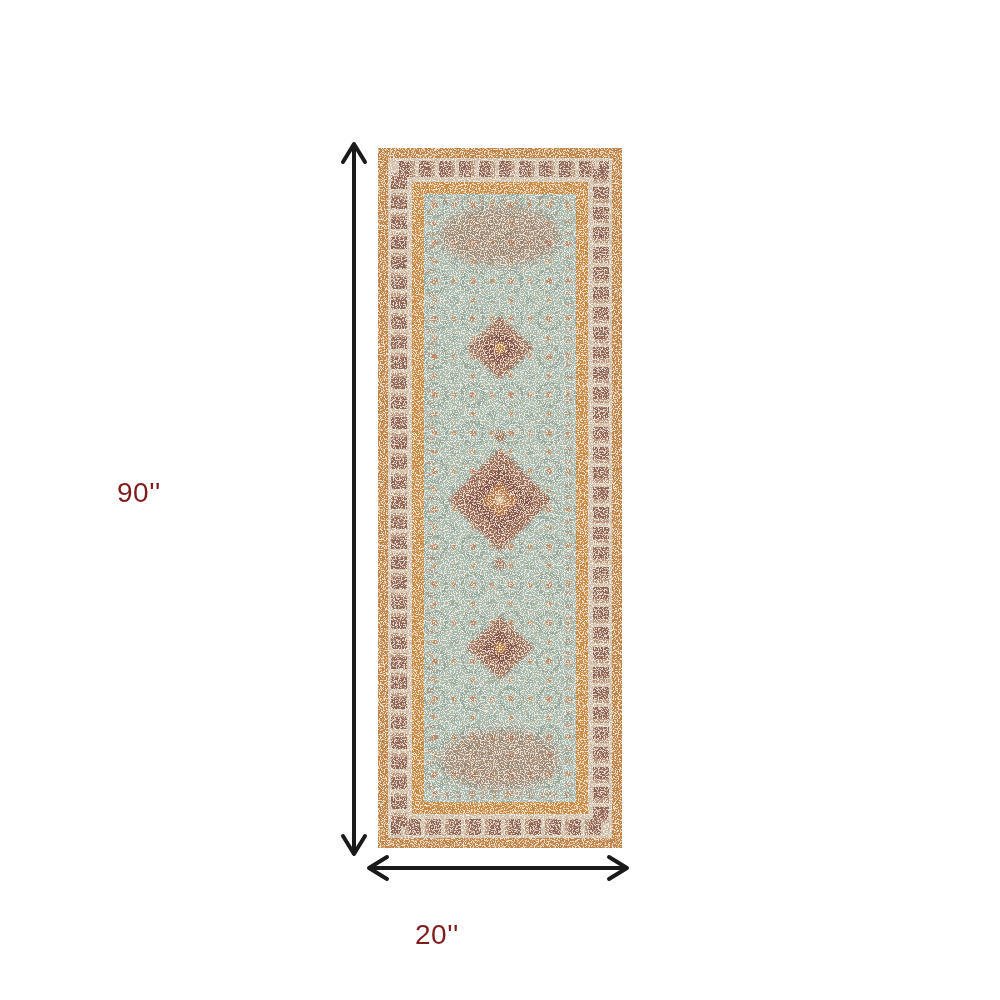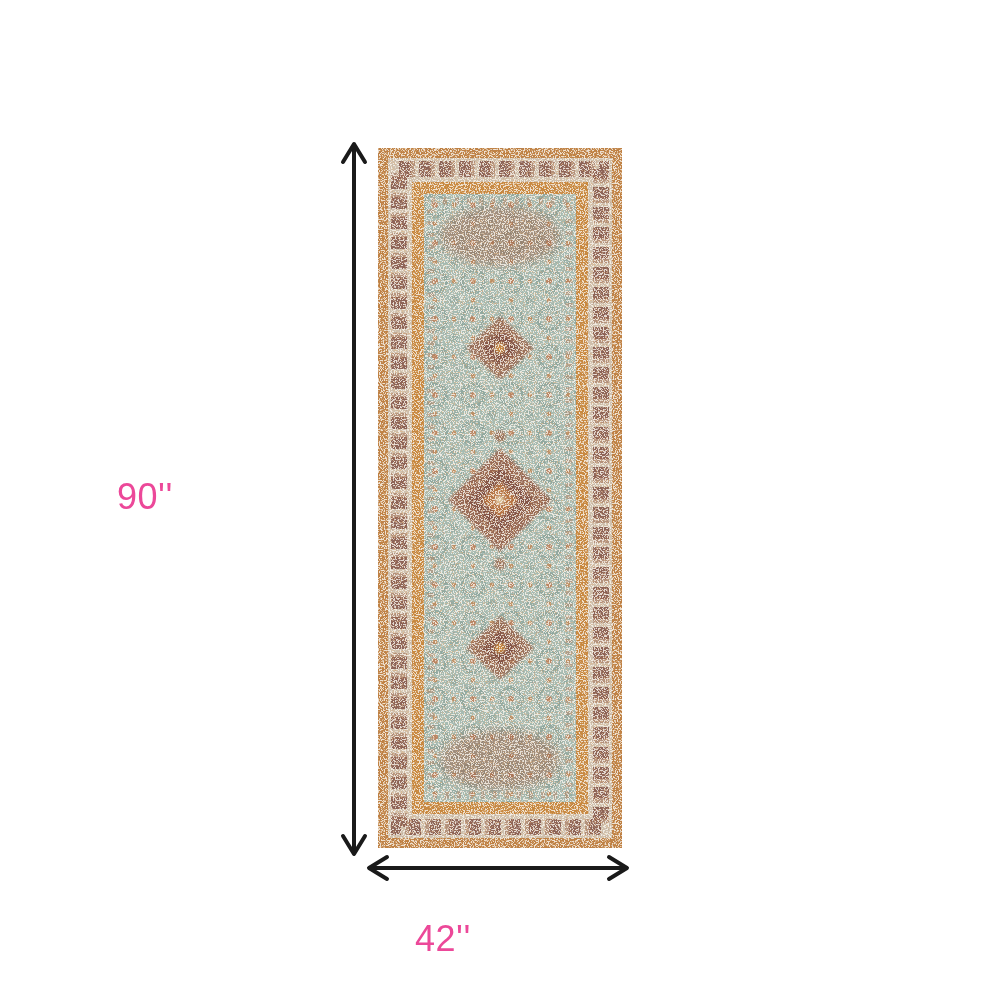--- a/index.html
+++ b/index.html
@@ -30,22 +30,22 @@
   .annot {
     position: absolute;
     left: 0;
     top: 0;
     width: 1000px;
     height: 1000px;
     pointer-events: none;
   }
   .dim-label {
     position: absolute;
-    color: #ec4899;
-    font-size: 36px;
+    color: #7f1d1d;
+    font-size: 28px;
     line-height: 1;
     letter-spacing: 0.5px;
     white-space: nowrap;
   }
   .dim-label.height { left: 117px; top: 479px; }
   .dim-label.width  { left: 415px; top: 921px; }
 </style>
 </head>
 <body>
 
@@ -134,15 +134,15 @@
       <polyline points="343,836 354,854 365,836"></polyline>
     </g>
     <g stroke="#1a1a1a" stroke-width="4" fill="none" stroke-linecap="round" stroke-linejoin="round">
       <line x1="372" y1="868" x2="624" y2="868"></line>
       <polyline points="387,857 369,868 387,879"></polyline>
       <polyline points="609,857 627,868 609,879"></polyline>
     </g>
   </svg>
 
   <div class="dim-label height">90''</div>
-  <div class="dim-label width">42''</div>
+  <div class="dim-label width">20''</div>
 
 </div>
 
 </body></html>

